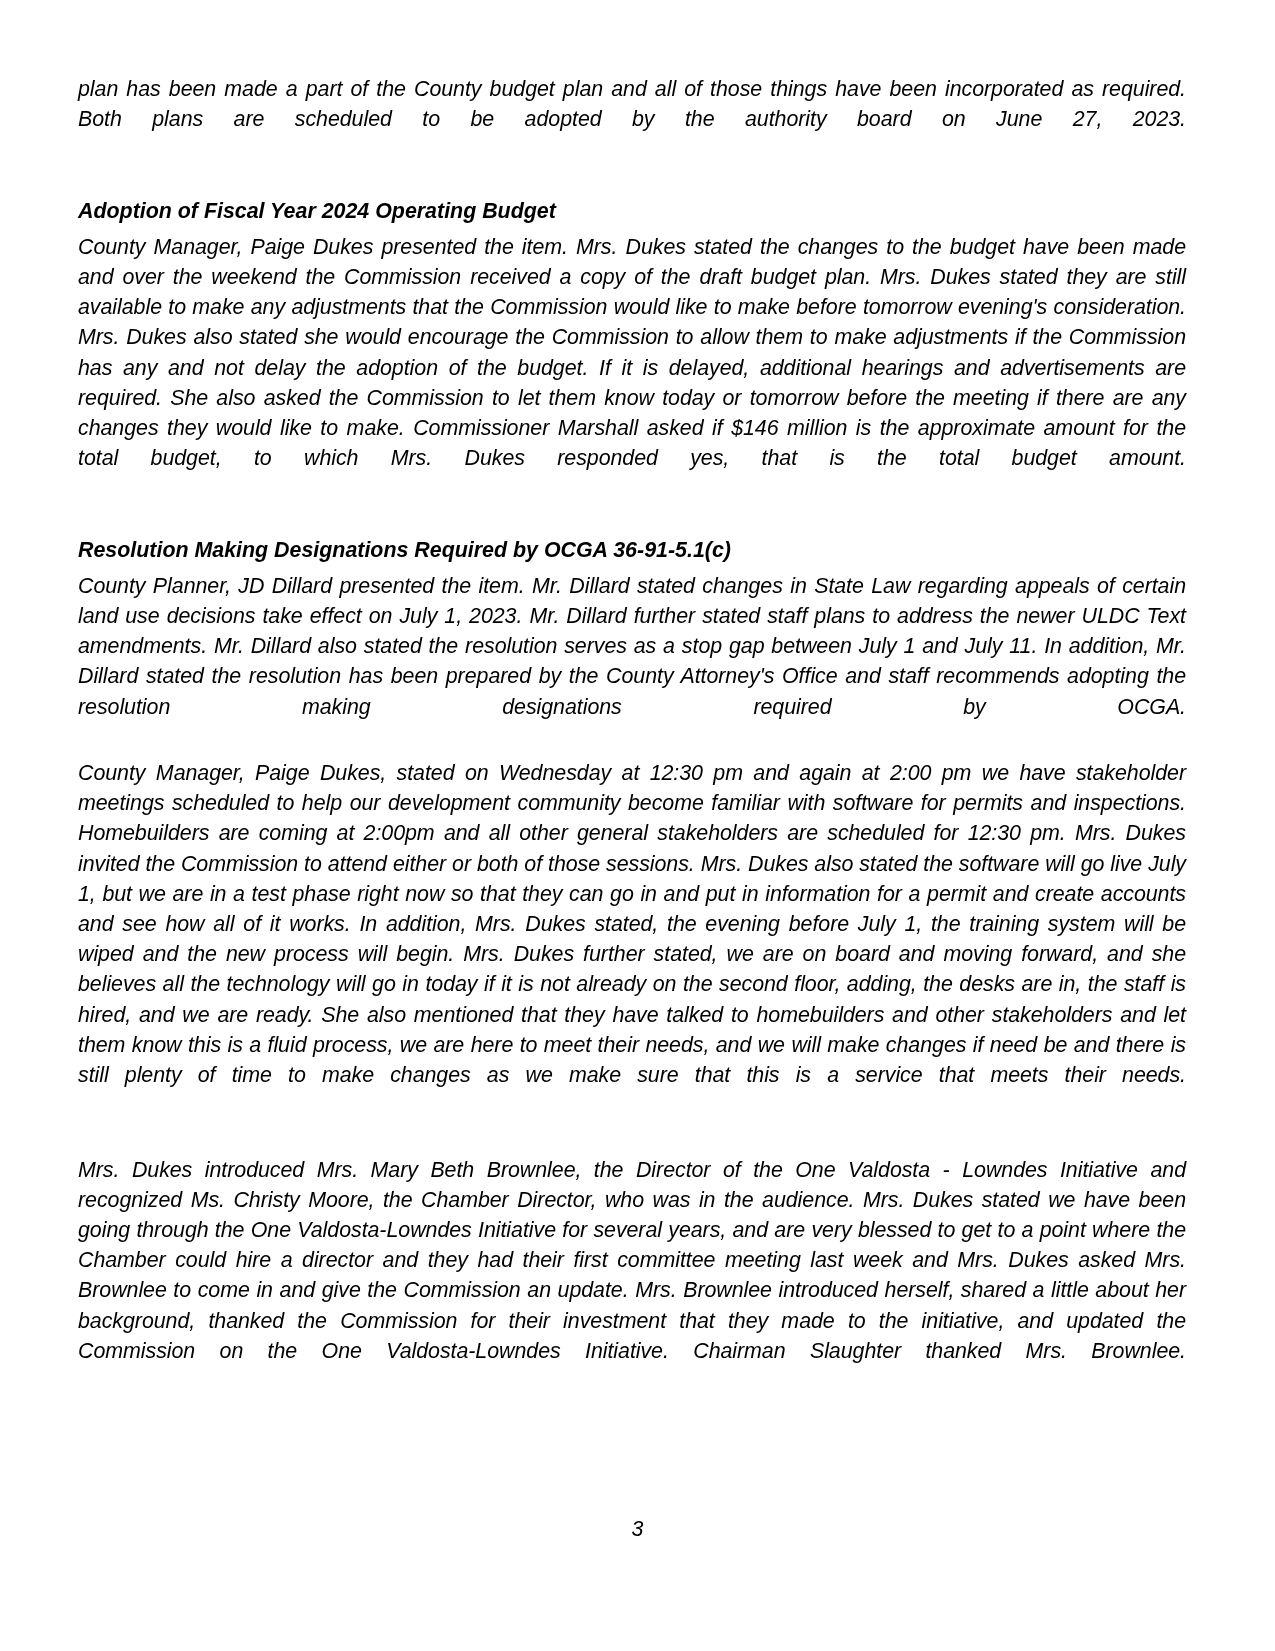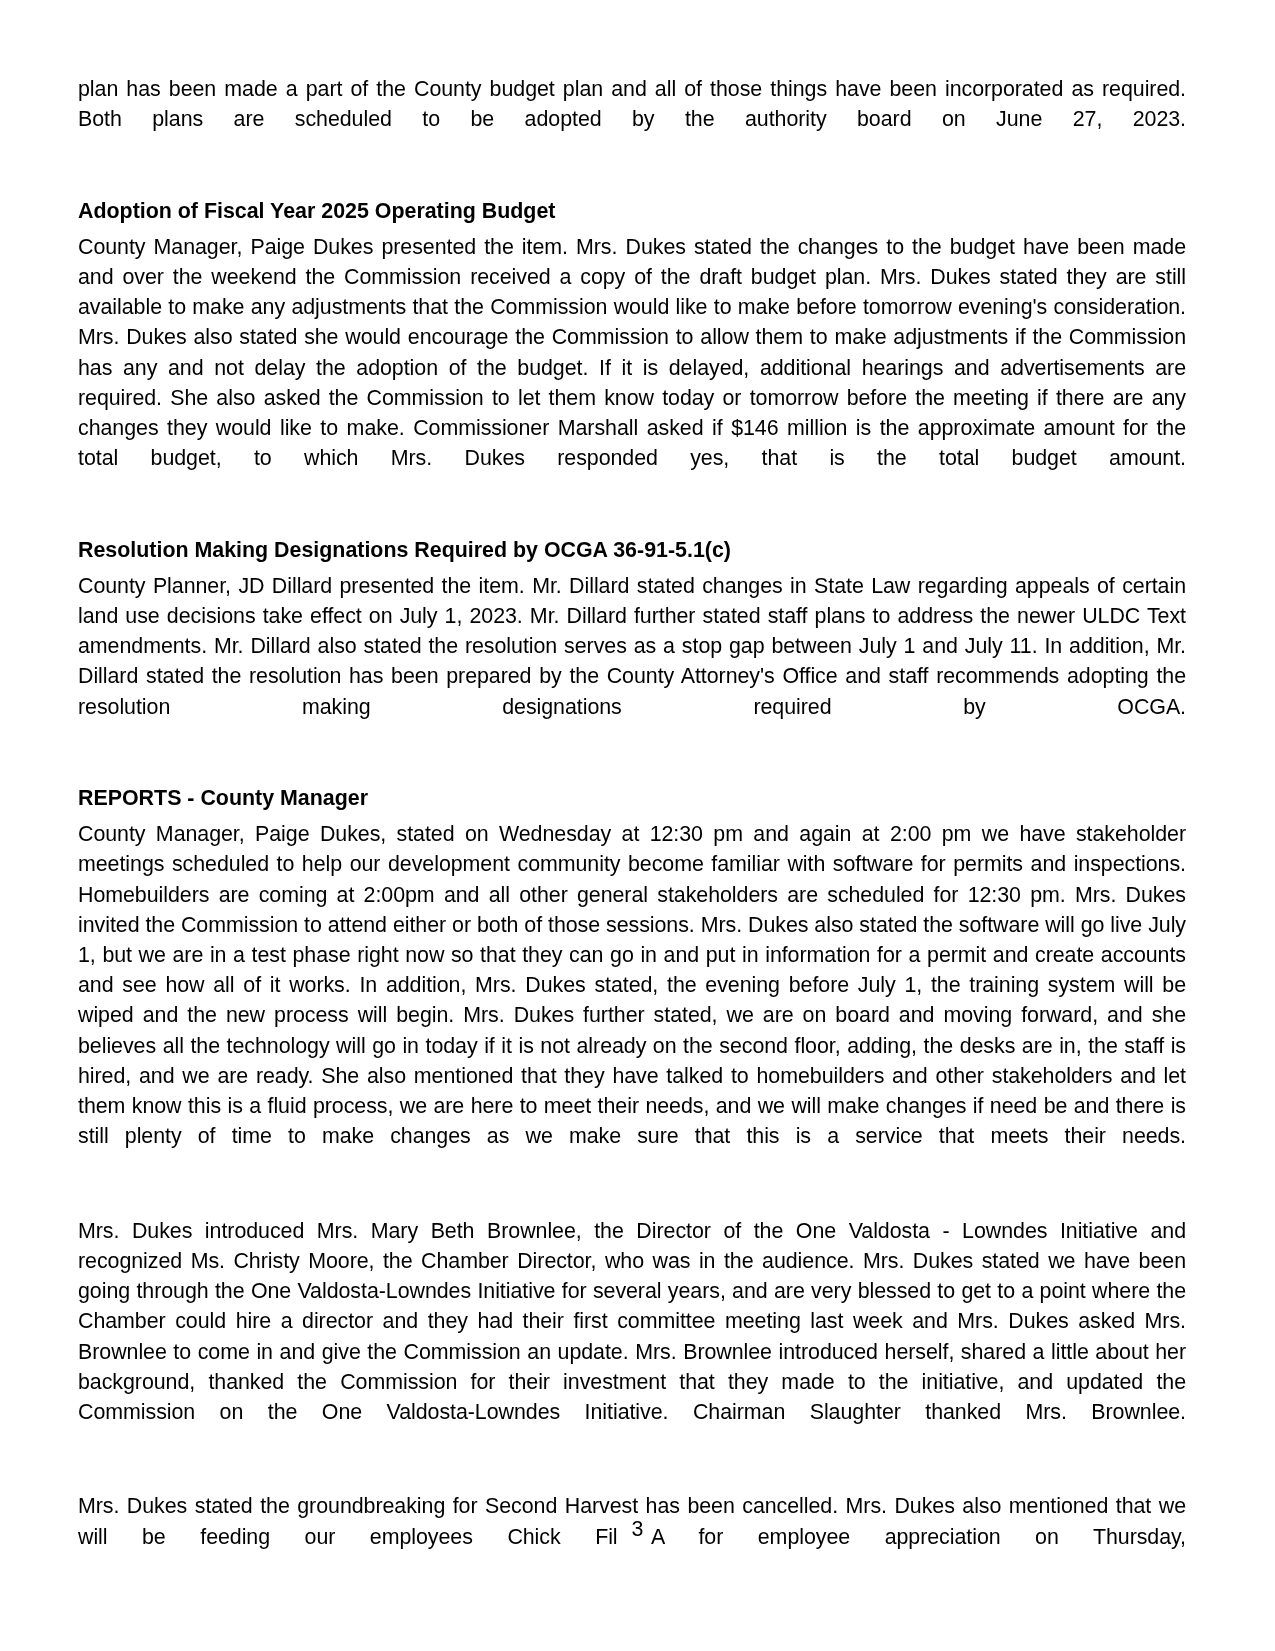--- a/index.html
+++ b/index.html
@@ -14,20 +14,21 @@
     color: #000000;
   }
 
   .page {
     position: relative;
     width: 1275px;
     height: 1651px;
     background: #ffffff;
     box-sizing: border-box;
     overflow: hidden;
+    font-style: italic;
   }
 
   .content {
     position: absolute;
     left: 78px;
     top: 74px;
     width: 1108px;
   }
 
   
@@ -84,33 +85,31 @@
 </style>
 </head>
 <body>
 
 <div class="page">
 
   <div class="content">
 
     <p class="para">plan has been made a part of the County budget plan and all of those things have been incorporated as required. Both plans are scheduled to be adopted by the authority board on June 27, 2023.</p>
 
-    <div class="section-heading gap-heading">Adoption of Fiscal Year 2025 Operating Budget</div>
+    <div class="section-heading gap-heading">Adoption of Fiscal Year 2024 Operating Budget</div>
 
     <p class="para heading-body">County Manager, Paige Dukes presented the item. Mrs. Dukes stated the changes to the budget have been made and over the weekend the Commission received a copy of the draft budget plan. Mrs. Dukes stated they are still available to make any adjustments that the Commission would like to make before tomorrow evening's consideration. Mrs. Dukes also stated she would encourage the Commission to allow them to make adjustments if the Commission has any and not delay the adoption of the budget. If it is delayed, additional hearings and advertisements are required. She also asked the Commission to let them know today or tomorrow before the meeting if there are any changes they would like to make. Commissioner Marshall asked if $146 million is the approximate amount for the total budget, to which Mrs. Dukes responded yes, that is the total budget amount.</p>
 
     <div class="section-heading gap-heading">Resolution Making Designations Required by OCGA 36-91-5.1(c)</div>
 
     <p class="para heading-body">County Planner, JD Dillard presented the item. Mr. Dillard stated changes in State Law regarding appeals of certain land use decisions take effect on July 1, 2023. Mr. Dillard further stated staff plans to address the newer ULDC Text amendments. Mr. Dillard also stated the resolution serves as a stop gap between July 1 and July 11. In addition, Mr. Dillard stated the resolution has been prepared by the County Attorney's Office and staff recommends adopting the resolution making designations required by OCGA.</p>
 
-    <div class="section-heading gap-heading">REPORTS - County Manager</div>
 
     <p class="para heading-body">County Manager, Paige Dukes, stated on Wednesday at 12:30 pm and again at 2:00 pm we have stakeholder meetings scheduled to help our development community become familiar with software for permits and inspections. Homebuilders are coming at 2:00pm and all other general stakeholders are scheduled for 12:30 pm. Mrs. Dukes invited the Commission to attend either or both of those sessions. Mrs. Dukes also stated the software will go live July 1, but we are in a test phase right now so that they can go in and put in information for a permit and create accounts and see how all of it works. In addition, Mrs. Dukes stated, the evening before July 1, the training system will be wiped and the new process will begin. Mrs. Dukes further stated, we are on board and moving forward, and she believes all the technology will go in today if it is not already on the second floor, adding, the desks are in, the staff is hired, and we are ready. She also mentioned that they have talked to homebuilders and other stakeholders and let them know this is a fluid process, we are here to meet their needs, and we will make changes if need be and there is still plenty of time to make changes as we make sure that this is a service that meets their needs.</p>
 
     <p class="para gap-para">Mrs. Dukes introduced Mrs. Mary Beth Brownlee, the Director of the One Valdosta - Lowndes Initiative and recognized Ms. Christy Moore, the Chamber Director, who was in the audience. Mrs. Dukes stated we have been going through the One Valdosta-Lowndes Initiative for several years, and are very blessed to get to a point where the Chamber could hire a director and they had their first committee meeting last week and Mrs. Dukes asked Mrs. Brownlee to come in and give the Commission an update. Mrs. Brownlee introduced herself, shared a little about her background, thanked the Commission for their investment that they made to the initiative, and updated the Commission on the One Valdosta-Lowndes Initiative. Chairman Slaughter thanked Mrs. Brownlee.</p>
 
-    <p class="para gap-para">Mrs. Dukes stated the groundbreaking for Second Harvest has been cancelled. Mrs. Dukes also mentioned that we will be feeding our employees Chick Fil A for employee appreciation on Thursday,</p>
 
   </div>
 
   <div class="page-number">3</div>
 
 </div>
 
 </body></html>

